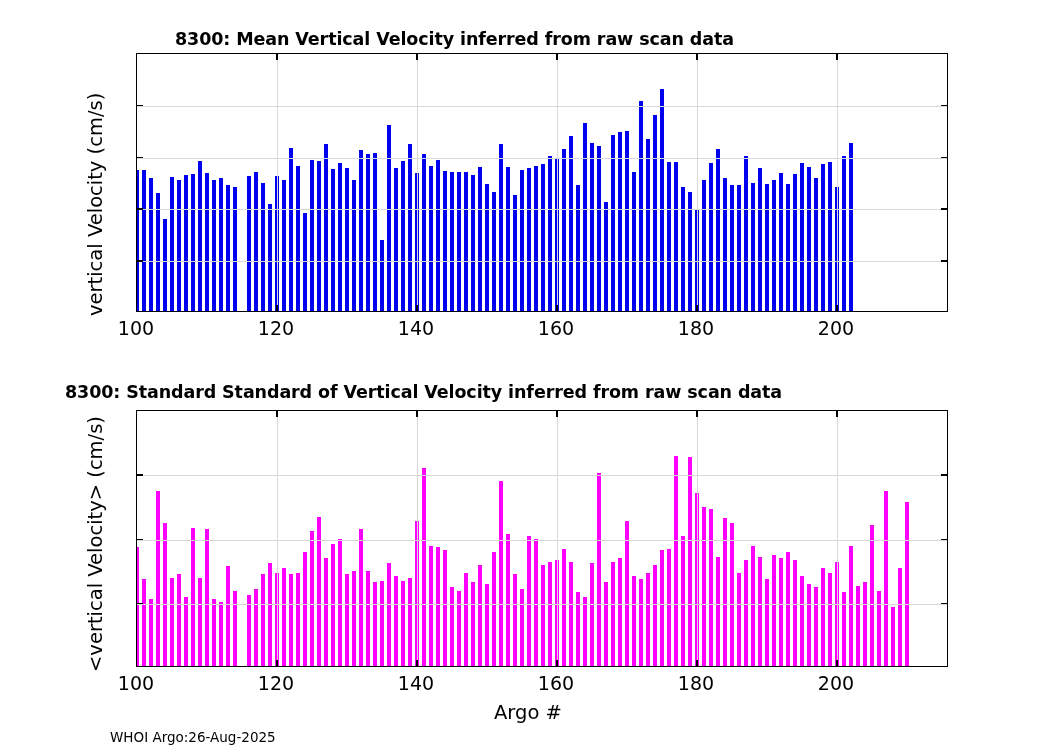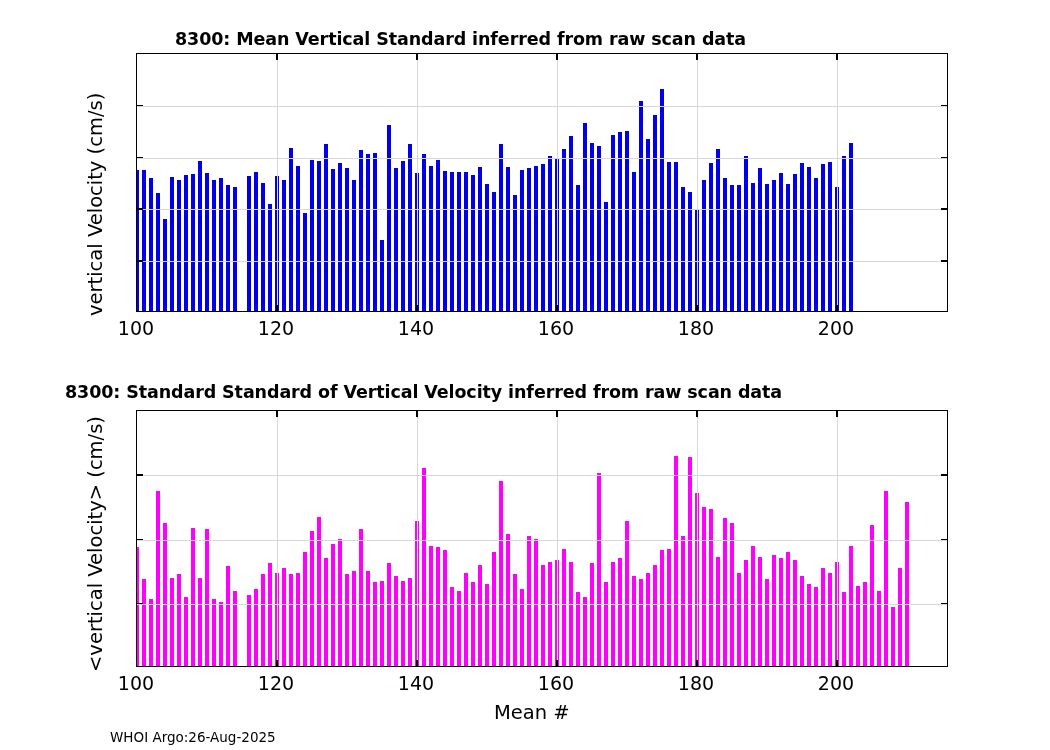--- a/index.html
+++ b/index.html
@@ -103,21 +103,21 @@
     white-space: nowrap;
     text-align: right;
   }
 </style>
 </head>
 <body>
 
 <div class="figure">
 
   <div class="panel">
-    <div class="title" id="top-title" style="left: 175px; top: 29px;">8300: Mean Vertical Standard inferred from raw scan data</div>
+    <div class="title" id="top-title" style="left: 175px; top: 29px;">8300: Mean Vertical Velocity inferred from raw scan data</div>
 
     <div class="ylabel" id="top-ylabel" style="left: 84px; top: 316px;">vertical Velocity (cm/s)</div>
 
     <div class="plot-frame" id="top-frame" style="left: 136px; top: 53px; width: 812px; height: 259px;">
       <div class="bars" id="top-bars">
           <div class="bar" style="left: -2.45px; width: 4.9px; height: 140.896px; background: rgb(0, 0, 238);"></div>
           <div class="bar" style="left: 4.55px; width: 4.9px; height: 140.896px; background: rgb(0, 0, 238);"></div>
           <div class="bar" style="left: 11.55px; width: 4.9px; height: 132.608px; background: rgb(0, 0, 238);"></div>
           <div class="bar" style="left: 18.55px; width: 4.9px; height: 118.104px; background: rgb(0, 0, 238);"></div>
           <div class="bar" style="left: 25.55px; width: 4.9px; height: 92.204px; background: rgb(0, 0, 238);"></div>
@@ -428,17 +428,17 @@
         <div class="tickmark-x" style="left: 556px; top: 660px;"></div>
         <div class="tickmark-x" style="left: 556px; top: 410px;"></div>
         <div class="xtick" style="left: 656px; top: 672px; width: 80px;">180</div>
         <div class="tickmark-x" style="left: 696px; top: 660px;"></div>
         <div class="tickmark-x" style="left: 696px; top: 410px;"></div>
         <div class="xtick" style="left: 796px; top: 672px; width: 80px;">200</div>
         <div class="tickmark-x" style="left: 836px; top: 660px;"></div>
         <div class="tickmark-x" style="left: 836px; top: 410px;"></div>
       </div>
 
-    <div class="xlabel" id="bot-xlabel" style="left: 494px; top: 701px;">Mean #</div>
+    <div class="xlabel" id="bot-xlabel" style="left: 494px; top: 701px;">Argo #</div>
   </div>
 
   <div class="footer" id="footer" style="left: 110px; top: 729px;">WHOI Argo:26-Aug-2025</div>
 </div>
 
 </body></html>

